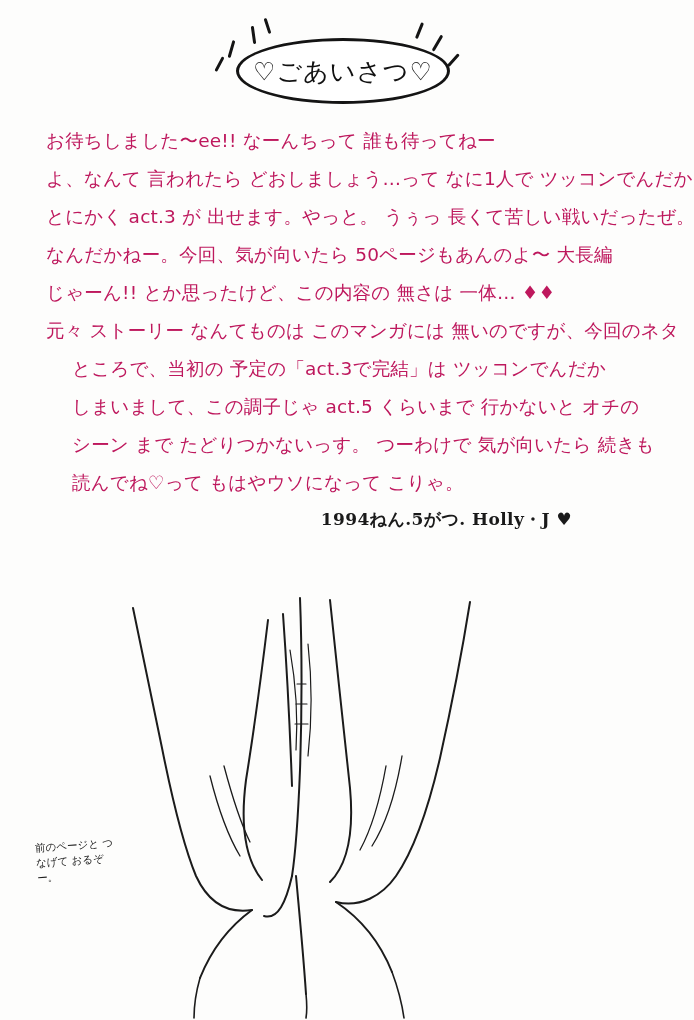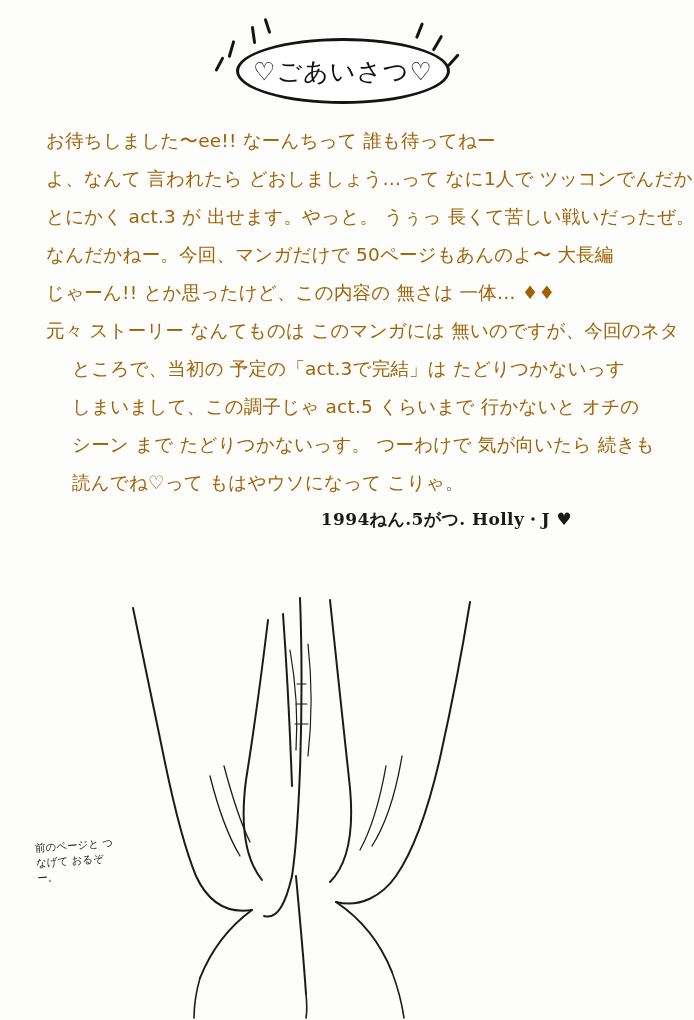--- a/index.html
+++ b/index.html
@@ -58,21 +58,21 @@
   .letter {
     position: absolute;
     left: 46px;
     top: 122px;
     width: 604px;
   }
   .line {
     font-size: 18.5px;
     line-height: 38px;
     white-space: nowrap;
-    color: #a16207;
+    color: #be185d;
     font-family: "DejaVu Sans", sans-serif;
     letter-spacing: 0.2px;
   }
   .line.ind { padding-left: 26px; }
   .sig {
     margin-top: 6px;
     text-align: right;
     padding-right: 78px;
     font-size: 17px;
     font-family: "DejaVu Serif", serif;
@@ -114,24 +114,24 @@
     <span class="spark" style="left:30px;top:-20px;height:16px;transform:rotate(-18deg);"></span>
     <span class="spark" style="left:182px;top:-16px;height:17px;transform:rotate(22deg);"></span>
     <span class="spark" style="left:200px;top:-4px;height:18px;transform:rotate(30deg);"></span>
     <span class="spark" style="left:216px;top:14px;height:16px;transform:rotate(42deg);"></span>
   </div>
 
   <div class="letter">
     <div class="line">お待ちしました〜ee!! なーんちって 誰も待ってねー</div>
     <div class="line">よ、なんて 言われたら どおしましょう…って なに1人で ツッコンでんだか。</div>
     <div class="line">とにかく act.3 が 出せます。やっと。 うぅっ 長くて苦しい戦いだったぜ。</div>
-    <div class="line">なんだかねー。今回、マンガだけで 50ページもあんのよ〜 大長編</div>
+    <div class="line">なんだかねー。今回、気が向いたら 50ページもあんのよ〜 大長編</div>
     <div class="line">じゃーん!! とか思ったけど、この内容の 無さは 一体… ♦♦</div>
     <div class="line">元々 ストーリー なんてものは このマンガには 無いのですが、今回のネタ</div>
-    <div class="line ind">ところで、当初の 予定の「act.3で完結」は たどりつかないっす</div>
+    <div class="line ind">ところで、当初の 予定の「act.3で完結」は ツッコンでんだか</div>
     <div class="line ind">しまいまして、この調子じゃ act.5 くらいまで 行かないと オチの</div>
     <div class="line ind">シーン まで たどりつかないっす。  つーわけで 気が向いたら 続きも</div>
     <div class="line ind">読んでね♡って  もはやウソになって こりゃ。</div>
     <div class="sig">1994ねん.5がつ. Holly・J ♥</div>
   </div>
 
   <div class="side-note">前のページと つなげて おるぞー。</div>
 
   <div class="art">
     <svg width="694" height="440" viewBox="0 0 694 440" fill="none" xmlns="http://www.w3.org/2000/svg">

